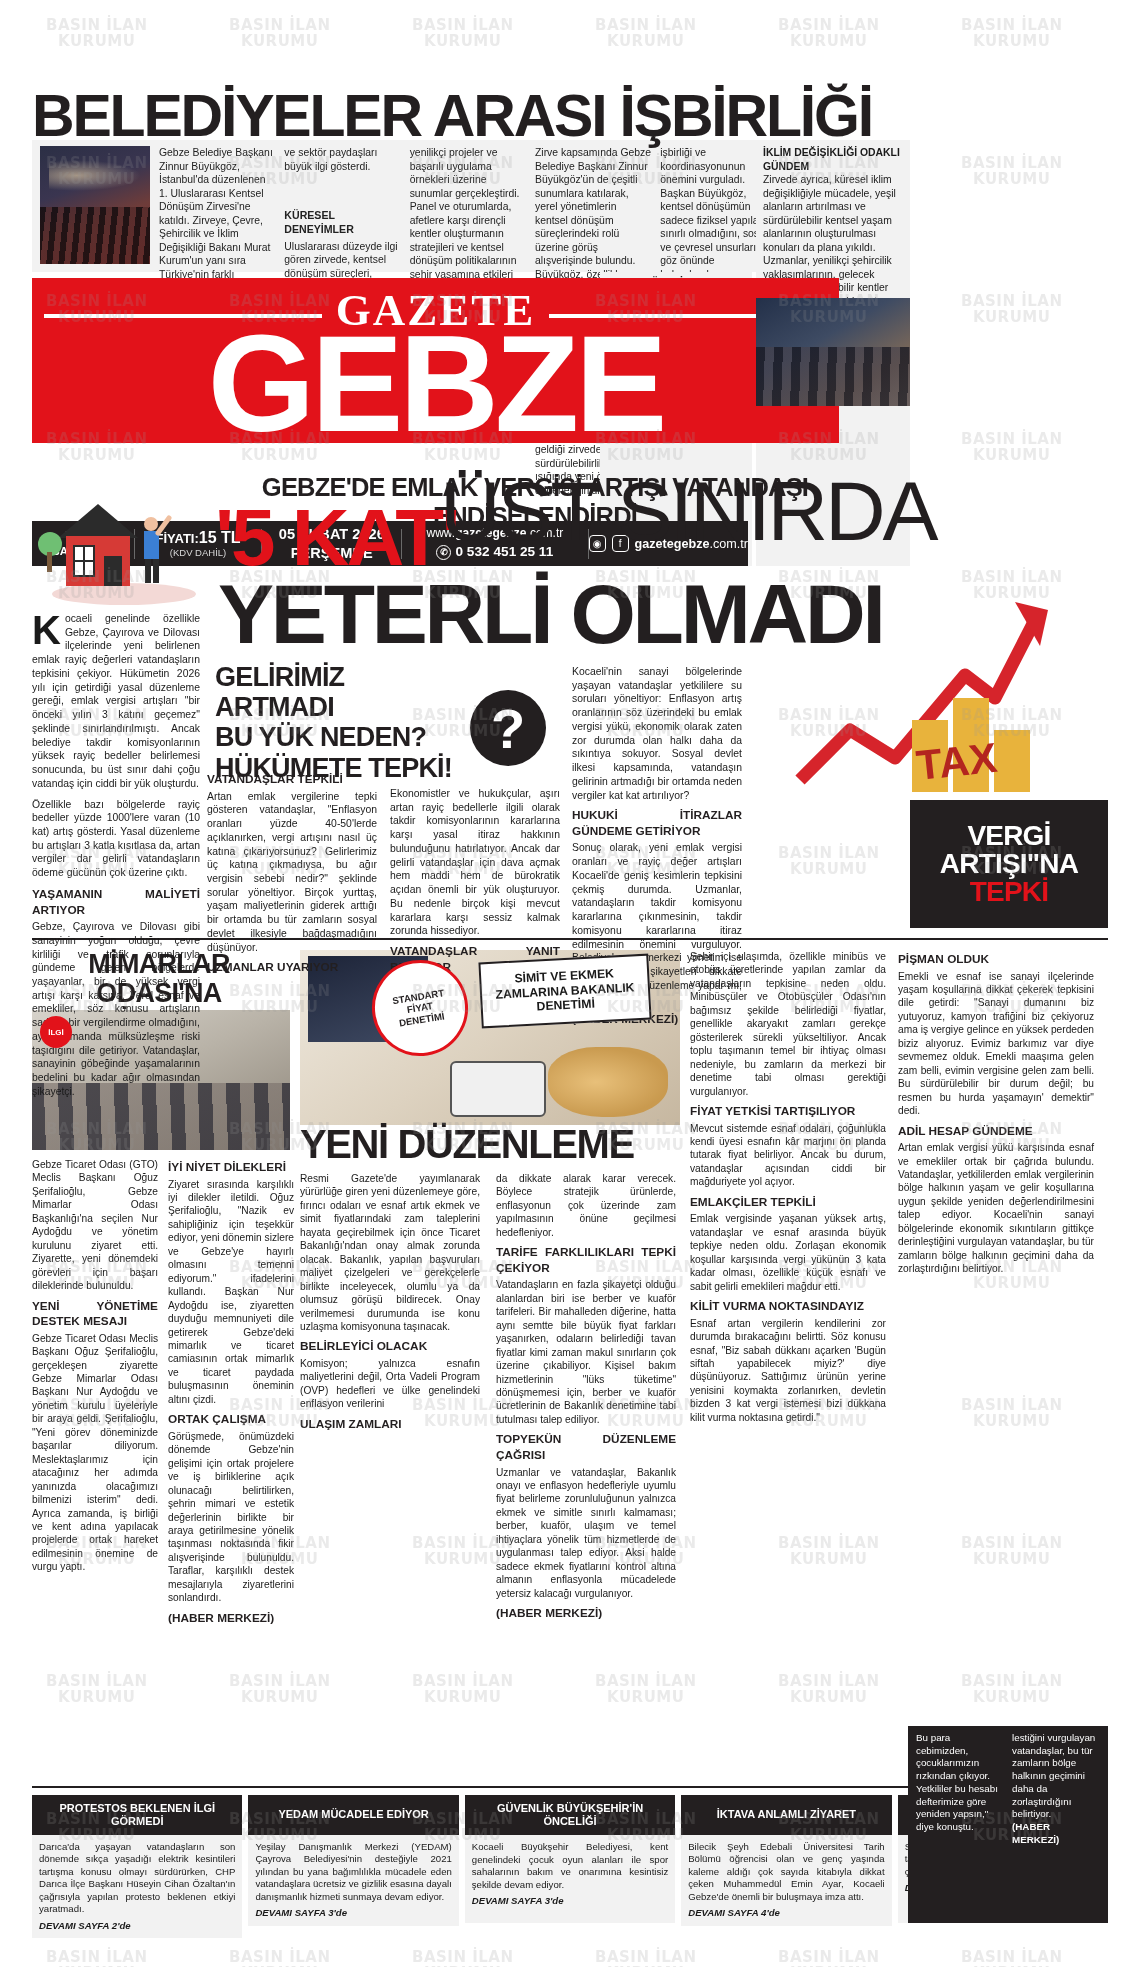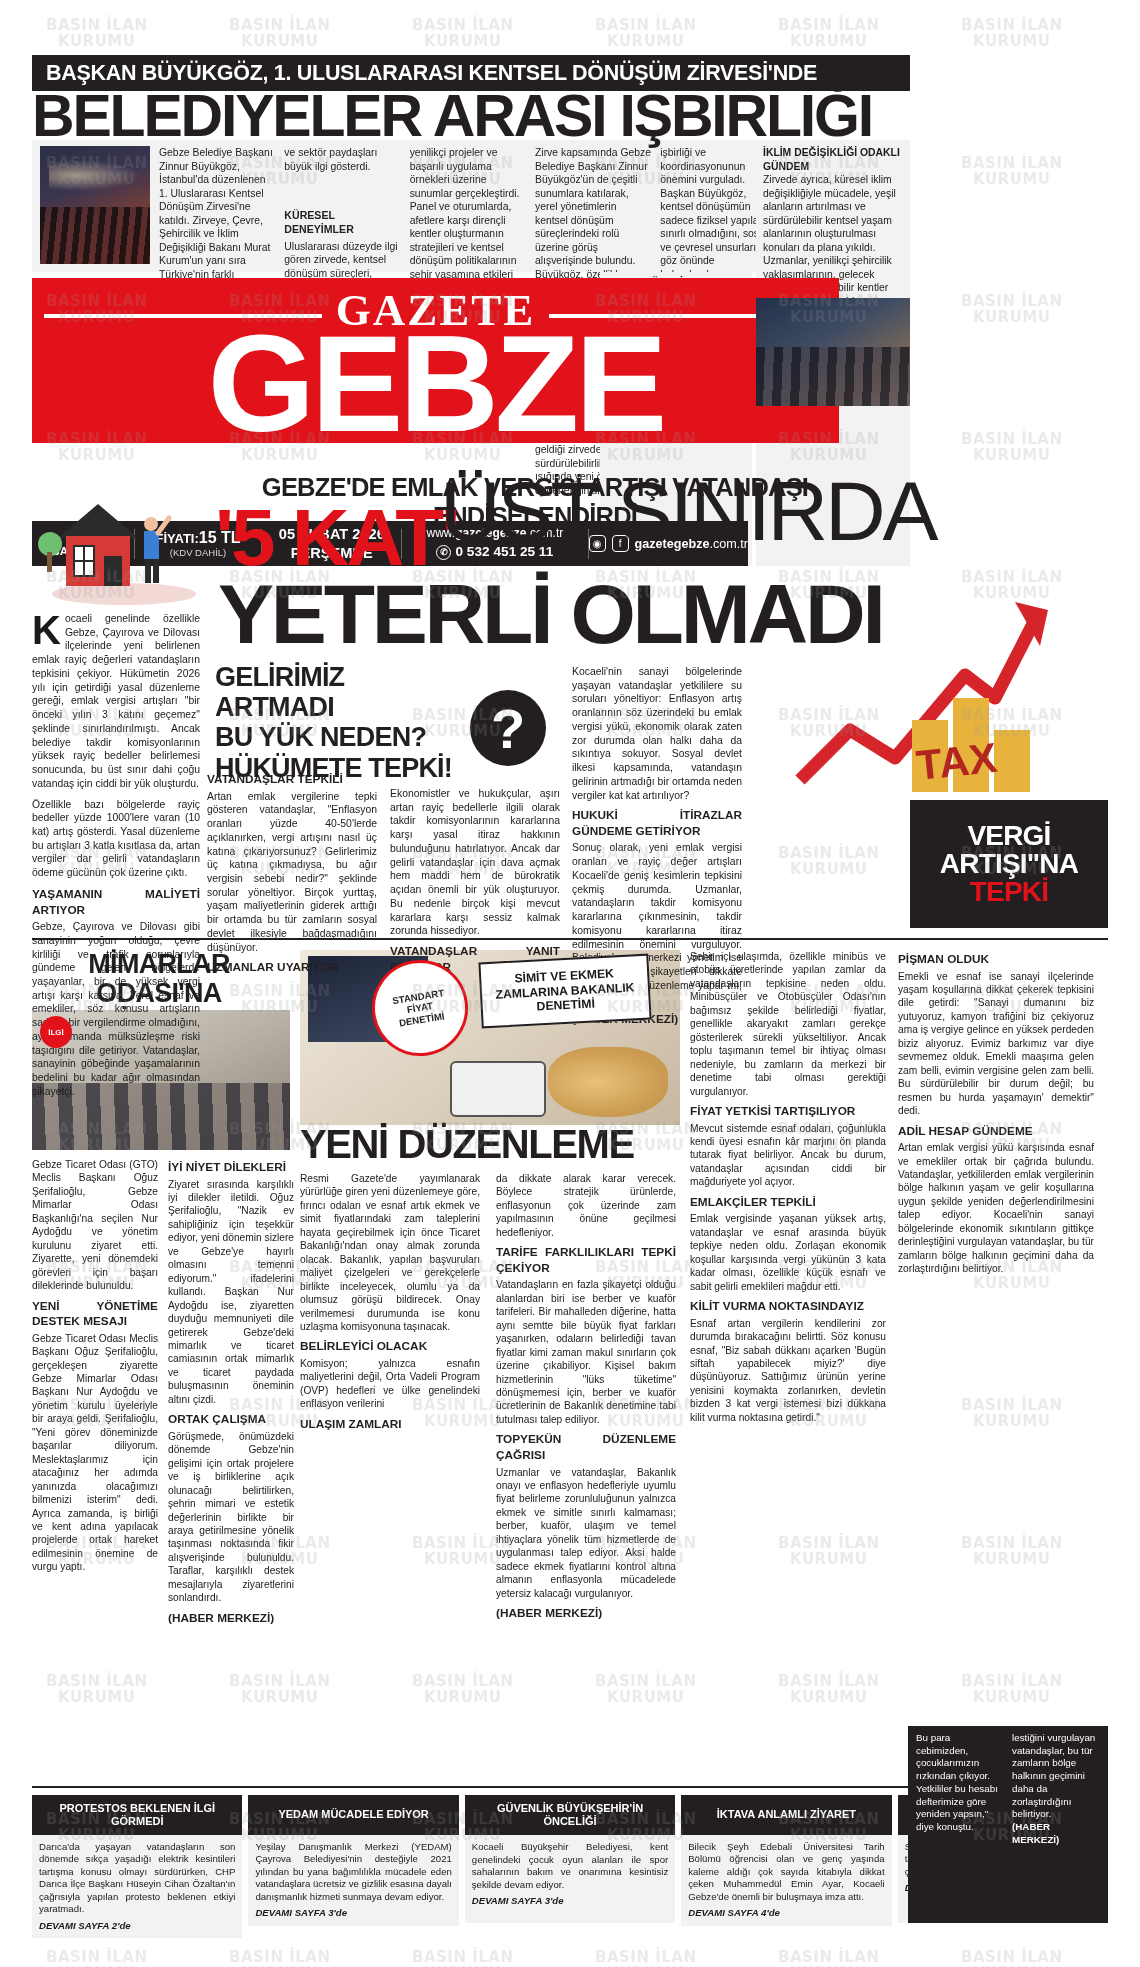--- a/index.html
+++ b/index.html
@@ -723,23 +723,20 @@
       <div class="wm" style="left: 778px; top: 1950px; font-size: 15px;">
         <span>BASIN İLAN</span>
         <span>KURUMU</span>
       </div>
       <div class="wm" style="left: 961px; top: 1950px; font-size: 15px;">
         <span>BASIN İLAN</span>
         <span>KURUMU</span>
       </div>
     </div>
 
-  <div class="topstrip">
-    <div class="kicker">BAŞKAN BÜYÜKGÖZ, 1. ULUSLARARASI KENTSEL DÖNÜŞÜM ZİRVESİ'NDE</div>
-  </div>
   <div class="mega-head">BELEDİYELER ARASI İŞBİRLİĞİ</div>
 
   <div class="toparticle">
     <div class="photo photo-a"></div>
     <div class="col">
       <p>Gebze Belediye Başkanı Zinnur Büyükgöz, İstanbul'da düzenlenen 1. Uluslararası Kentsel Dönüşüm Zirvesi'ne katıldı. Zirveye, Çevre, Şehircilik ve İklim Değişikliği Bakanı Murat Kurum'un yanı sıra Türkiye'nin farklı şehirlerinden ve çeşitli ülkelerden yerel yönetim temsilcileri, akademisyenler</p>
     </div>
     <div class="col">
       <p>ve sektör paydaşları büyük ilgi gösterdi.</p>
       <p class="sub">KÜRESEL DENEYİMLER</p>

